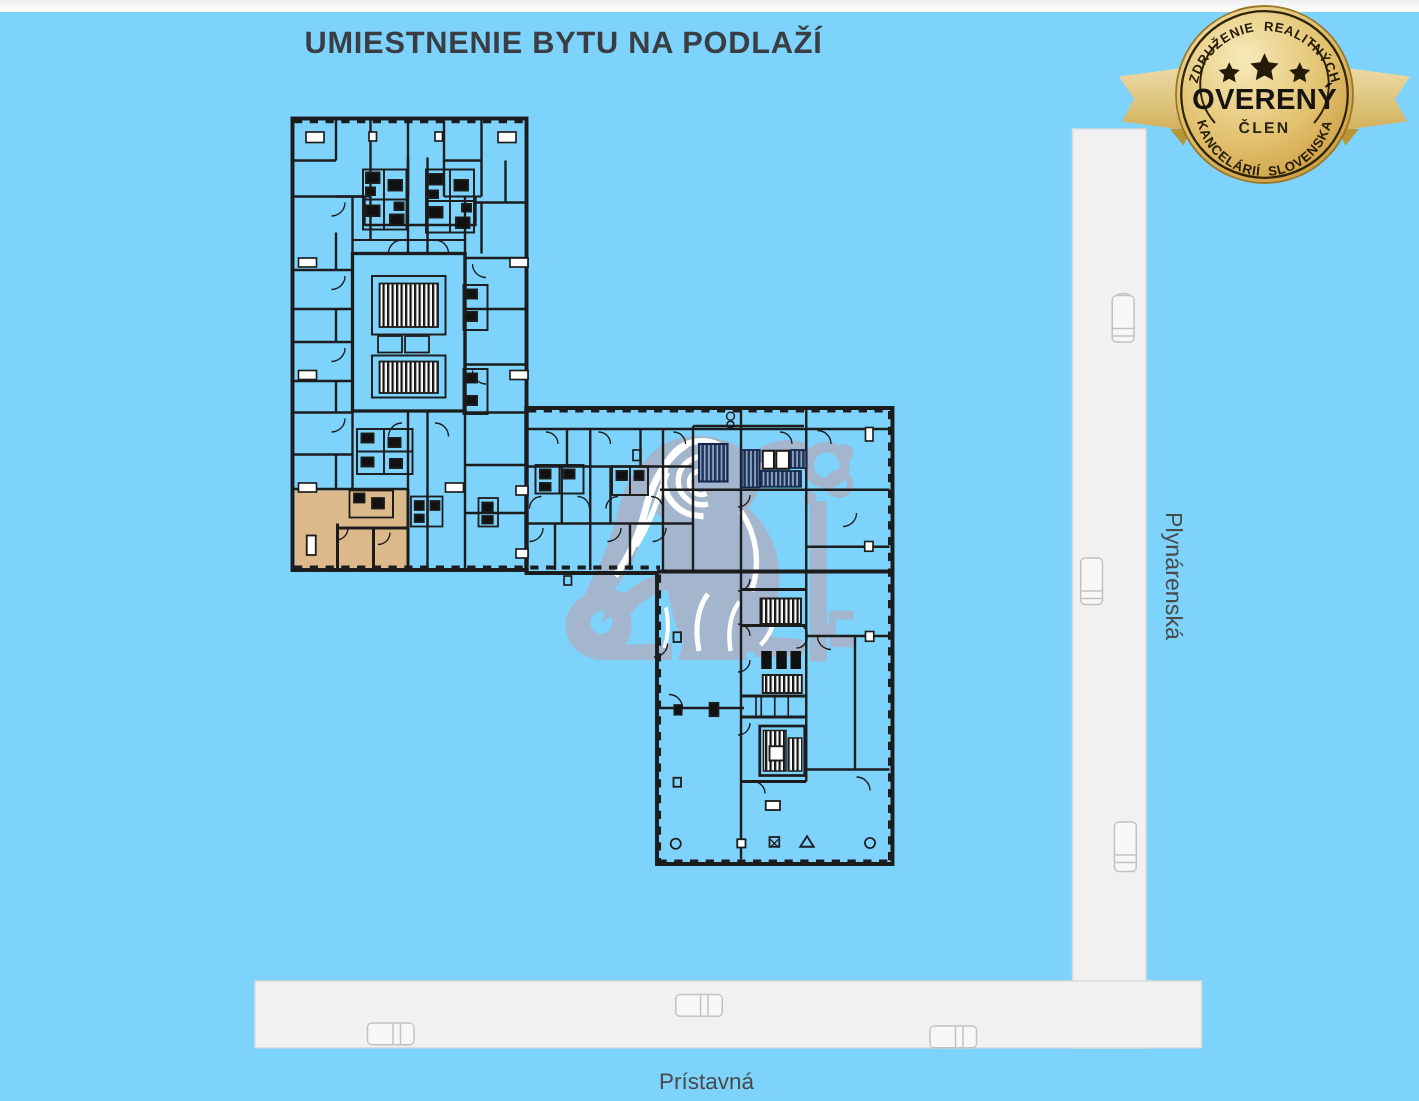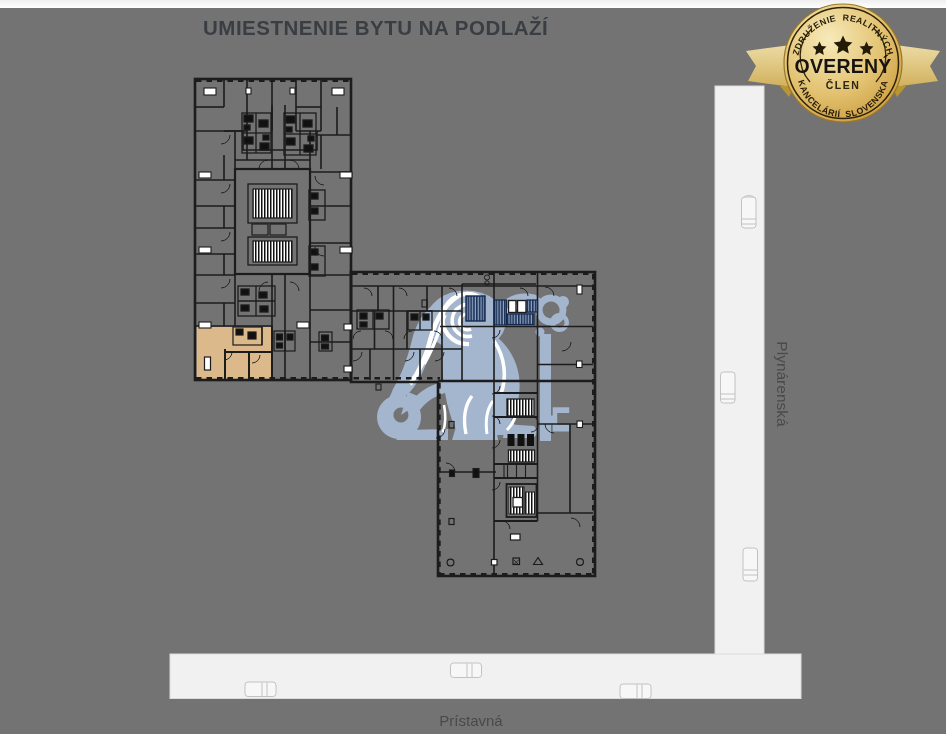--- a/index.html
+++ b/index.html
@@ -1,16 +1,16 @@
 <!DOCTYPE html>
 <html><head>
 <meta charset="utf-8">
 <style>
   html,body{margin:0;padding:0;background:#fff;}
-  .page{position:relative;width:946px;height:734px;overflow:hidden;background:#737373;
+  .page{position:relative;width:946px;height:734px;overflow:hidden;background:#7dd3fc;
         font-family:"Liberation Sans", sans-serif;}
   svg{position:absolute;left:0;top:0;}
 </style>
 </head>
 <body>
 <div class="page">
 <svg width="946" height="734" viewBox="0 0 946 734">
 <defs>
   <linearGradient id="topfade" x1="0" y1="0" x2="0" y2="1">
     <stop offset="0" stop-color="#efefef"></stop>

